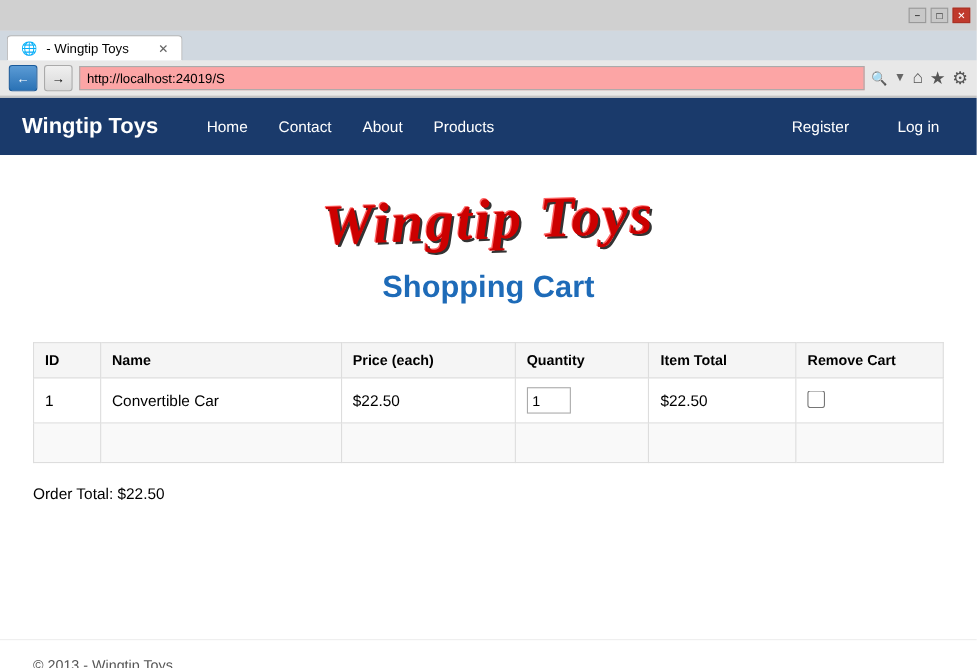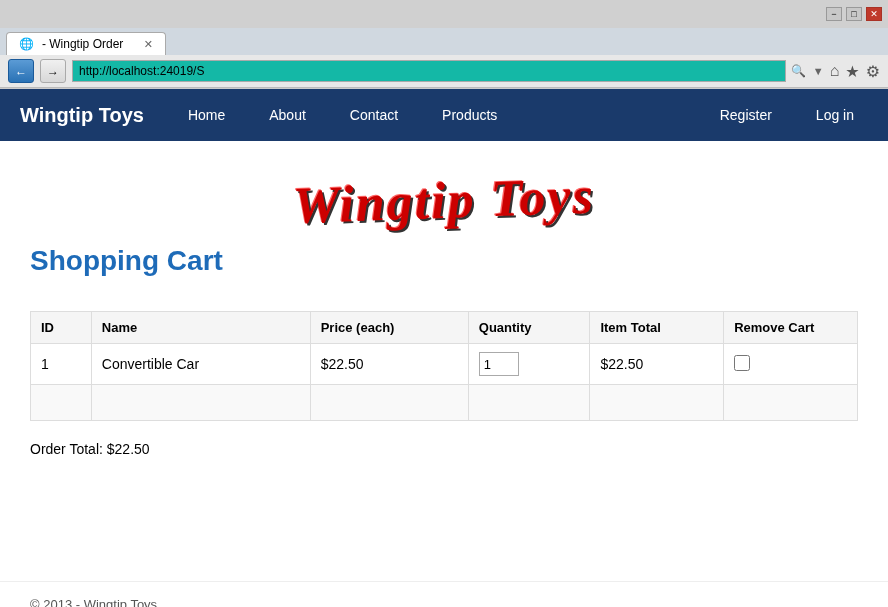--- a/index.html
+++ b/index.html
@@ -79,21 +79,21 @@
       font-size: 12px;
       cursor: pointer;
     }
     .nav-btn.back { background: linear-gradient(to bottom, #5b9bd5, #2a72b5); color: white; border-color: #1a5a9a; }
     .url-bar {
       flex: 1;
       height: 22px;
       border: 1px solid #aaa;
       padding: 2px 6px;
       font-size: 12px;
-      background: #14b8a6;
+      background: #fca5a5;
     }
     .toolbar-icons {
       display: flex;
       gap: 6px;
       align-items: center;
     }
     .toolbar-icon {
       font-size: 16px;
       color: #555;
       cursor: pointer;
@@ -109,21 +109,21 @@
     }
     .site-brand {
       color: white;
       font-size: 20px;
       font-weight: bold;
       margin-right: 30px;
       text-decoration: none;
     }
     .site-nav-links {
       display: flex;
-      gap: 16px;
+      gap: 0;
       flex: 1;
     }
     .site-nav-link {
       color: white;
       text-decoration: none;
       padding: 15px 14px;
       font-size: 14px;
     }
     .nav-right {
       margin-left: auto;
@@ -165,20 +165,21 @@
     }
     .category-sep {
       color: #333;
       margin: 0 2px;
     }
     .page-heading {
       color: #1e6bb8;
       font-size: 28px;
       font-weight: bold;
       margin-bottom: 15px;
+      text-align: center;
     }
     .cart-table {
       width: 100%;
       border-collapse: collapse;
       margin-bottom: 20px;
       margin-top: 34px;
     }
     .cart-table th, .cart-table td {
       border: 1px solid #ddd;
       padding: 8px 10px;
@@ -227,21 +228,21 @@
     <div class="title-bar-controls">
       <div class="title-bar-btn">−</div>
       <div class="title-bar-btn">□</div>
       <div class="title-bar-btn close">✕</div>
     </div>
   </div>
 
   <div class="tab-bar">
     <div class="tab">
       <span style="color:#4a90d9;">🌐</span>
-      <span> - Wingtip Order</span>
+      <span> - Wingtip Toys</span>
       <span class="tab-close">✕</span>
     </div>
   </div>
 
   <div class="address-bar">
     <div class="nav-btn back">←</div>
     <div class="nav-btn">→</div>
     <input class="url-bar" type="text" value="http://localhost:24019/S" style="">
     <span style="font-size:12px;">🔍</span>
     <span style="font-size:11px; color:#666;">▼</span>
@@ -250,22 +251,22 @@
       <span class="toolbar-icon">★</span>
       <span class="toolbar-icon">⚙</span>
     </div>
   </div>
 </div>
 
 <nav class="site-nav">
   <a class="site-brand" href="#">Wingtip Toys</a>
   <div class="site-nav-links">
     <a class="site-nav-link" href="#">Home</a>
+    <a class="site-nav-link" href="#">Contact</a>
     <a class="site-nav-link" href="#">About</a>
-    <a class="site-nav-link" href="#">Contact</a>
     <a class="site-nav-link" href="#">Products</a>
   </div>
   <div class="nav-right">
     <a class="site-nav-link" href="#">Register</a>
     <a class="site-nav-link" href="#">Log in</a>
   </div>
 </nav>
 
 <div class="main-content">
 

